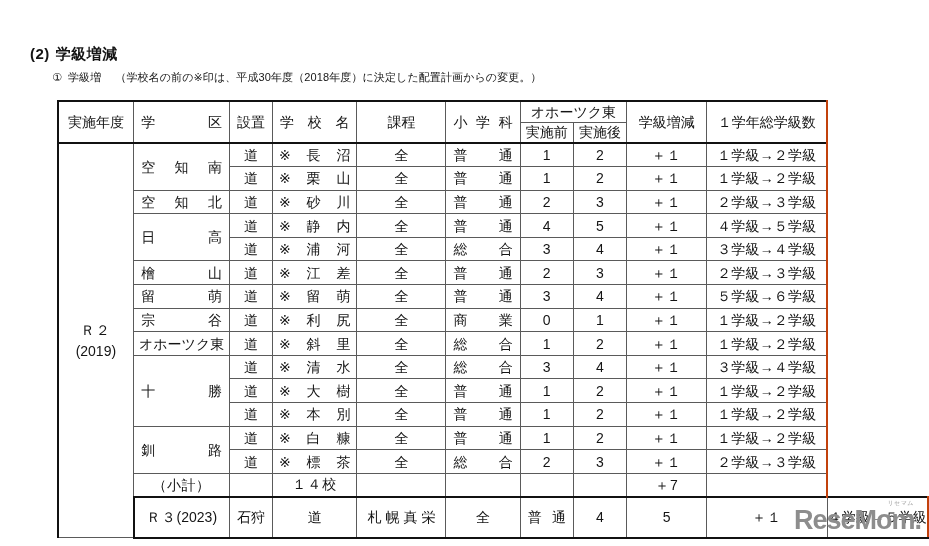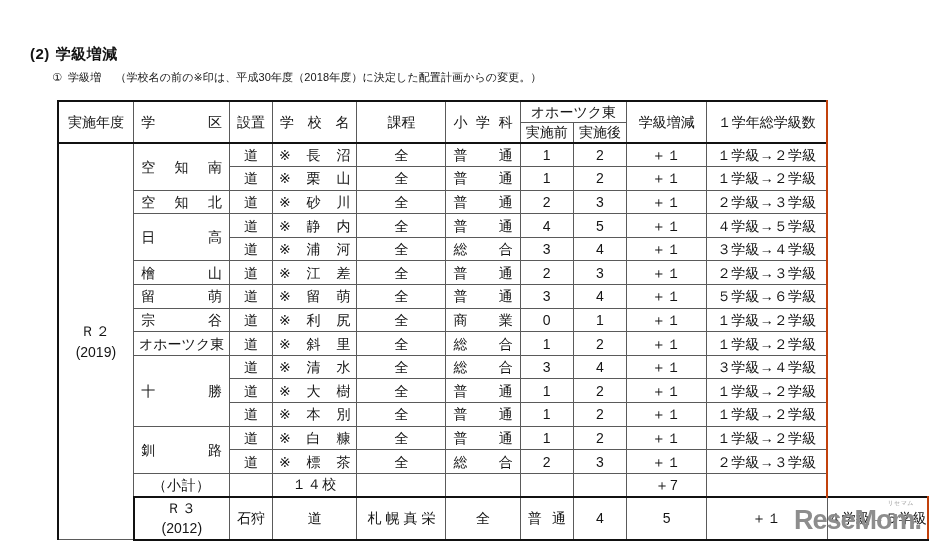--- a/index.html
+++ b/index.html
@@ -964,23 +964,23 @@
       <td class="delta-cell">
         <div class="plain-center">
             <span>＋7</span>
           </div>
       </td>
       <td class="outer-r"></td>
     </tr>
 
     <tr style="height:41px;">
       <td class="outer-l outer-b thick-top year-cell">
-        <div class="plain-center" style="flex-direction:column;text-align:right;">
+        <div class="plain-center" style="flex-direction:row;text-align:right;">
           <span class="yr">Ｒ３</span>
-          <span class="gy">(2012)</span>
+          <span class="gy">(2023)</span>
         </div>
       </td>
       <td class="outer-b thick-top">
         <div class="spread">
           <span>石</span>
           <span>狩</span>
         </div>
       </td>
       <td class="outer-b thick-top">
           <div class="plain-center">

